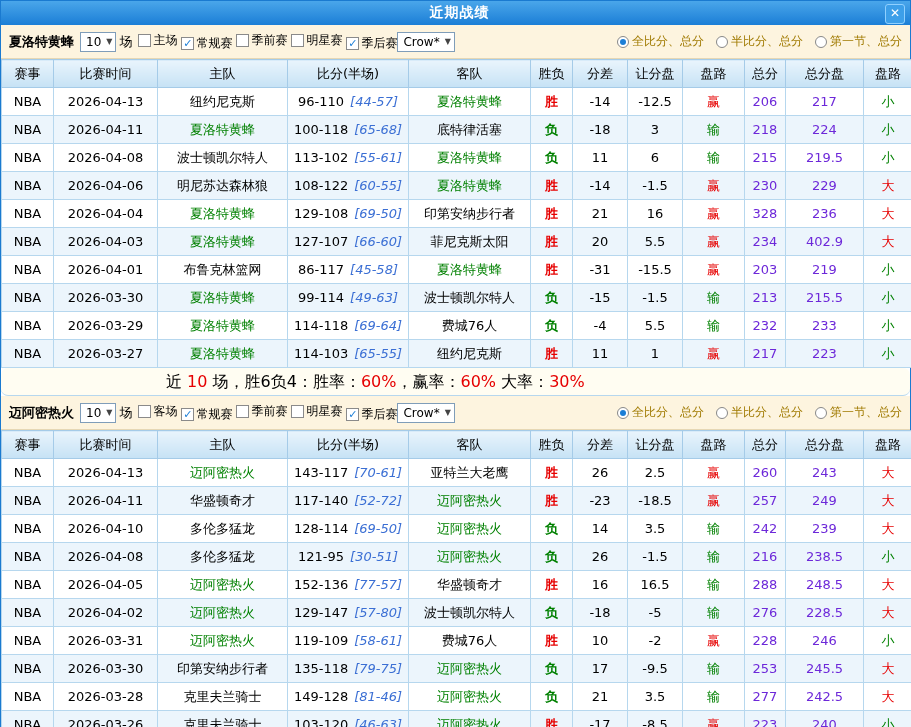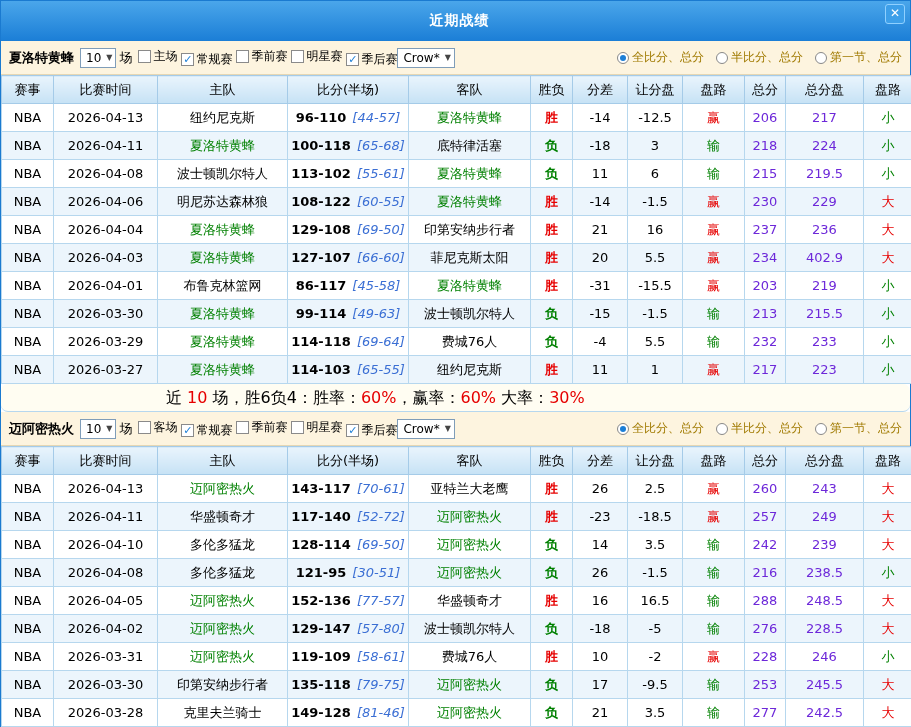--- a/index.html
+++ b/index.html
@@ -1,20 +1,20 @@
 <!DOCTYPE html>
 <html><head>
 <meta charset="utf-8">
 <style>
   * { margin:0; padding:0; box-sizing:border-box; }
   html,body { width:911px; height:727px; overflow:hidden; background:#fff;
     font-family:"DejaVu Sans","Liberation Sans",sans-serif; font-size:13px; color:#000; }
   .panel { width:911px; height:727px; border:1px solid #1a7ad0; background:#fff; }
 
-  .titlebar { height:40px; background:linear-gradient(180deg,#4aa6ea,#1b7ed6);
+  .titlebar { height:24px; background:linear-gradient(180deg,#4aa6ea,#1b7ed6);
     display:flex; align-items:center; justify-content:center; position:relative;padding-left:8px; }
   .title { color:#fff; font-weight:bold; font-size:14px; letter-spacing:1px; }
   .close { position:absolute; right:5px; top:3px; width:20px; height:20px;
     background:#3d9fe9; color:#fff; border:1px solid #8fd0ff; border-radius:3px;
     font-size:12px; line-height:16px; text-align:center; cursor:pointer; font-weight:bold; }
 
   .filterbar { height:34px; background:#fdf4df; border-bottom:1px solid #e6d7b4;
     display:flex; align-items:center; padding:0 8px; }
   .team { font-weight:bold; margin-right:6px; font-size:13px; }
   .selbox { display:inline-flex; align-items:center; border:1px solid #7f9db9;
@@ -41,21 +41,21 @@
     height:28px; font-weight:normal; font-size:13px; color:#000; }
   td { border:1px solid #b6d7ee; height:28px; text-align:center; font-size:13px;
     overflow:hidden; white-space:nowrap; }
   tbody tr:nth-child(even) { background:#ecf5fc; }
   tbody tr:nth-child(odd) { background:#fff; }
   .team-hl { color:#008000; }
   .red { color:#e60000; }
   .green { color:#008000; }
   .blue { color:#6d28d9; }
   .bold { font-weight:bold; }
-  .score { font-weight:bold; color:#000; }
+  .score { font-weight:normal; color:#000; }
   .half { color:#3b6fd4; margin-left:6px;font-style:italic; }
 
   .summary { height:28px; line-height:27px; background:#fffdf2;
     border-bottom:1px solid #b6d7ee; padding-left:165px; font-size:16px;border-radius:7px; }
   .summary .red { color:#e60000; }
 </style>
 </head>
 <body>
 
 <div class="panel">
@@ -198,21 +198,21 @@
           <tr>
             <td>NBA</td>
             <td>2026-04-04</td>
             <td class="team-hl">夏洛特黄蜂</td>
             <td><span class="score">129-108</span><span class="half">[69-50]</span></td>
             <td>印第安纳步行者</td>
             <td class="bold red">胜</td>
             <td>21</td>
             <td>16</td>
             <td class="red">赢</td>
-            <td class="blue">237</td>
+            <td class="blue">328</td>
             <td class="blue">236</td>
             <td class="red">大</td>
           </tr>
           <tr>
             <td>NBA</td>
             <td>2026-04-03</td>
             <td class="team-hl">夏洛特黄蜂</td>
             <td><span class="score">127-107</span><span class="half">[66-60]</span></td>
             <td>菲尼克斯太阳</td>
             <td class="bold red">胜</td>

